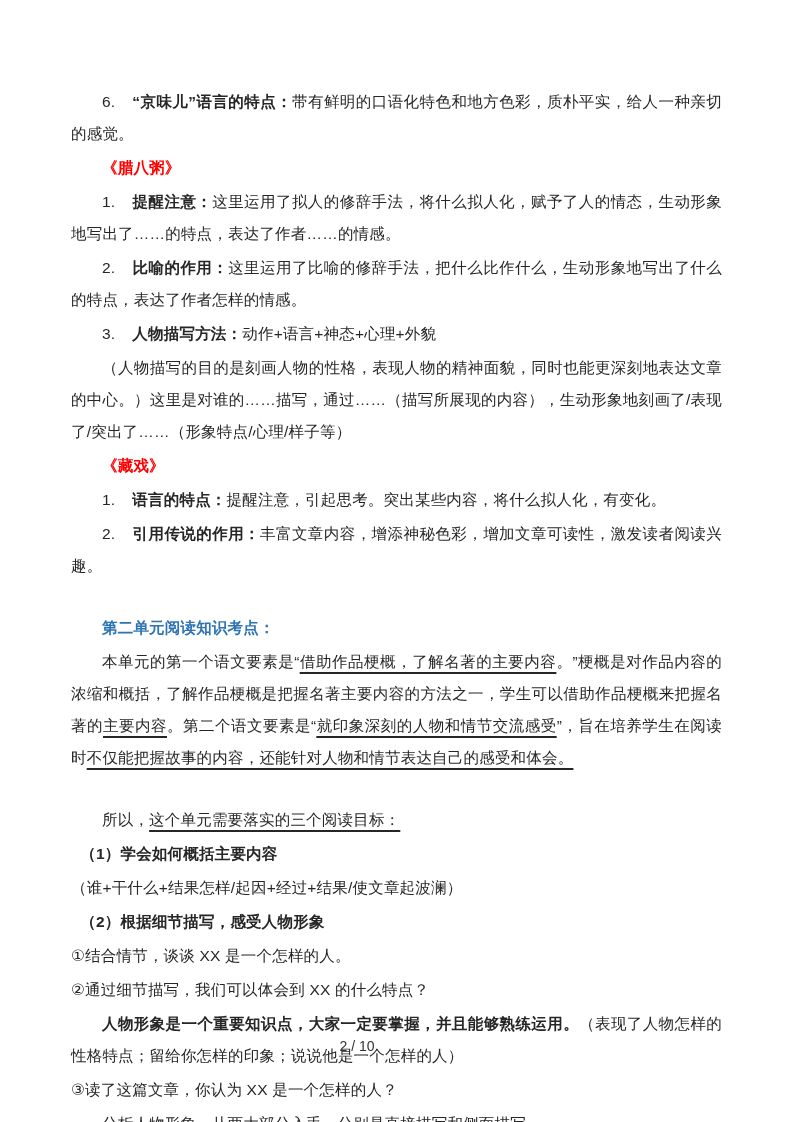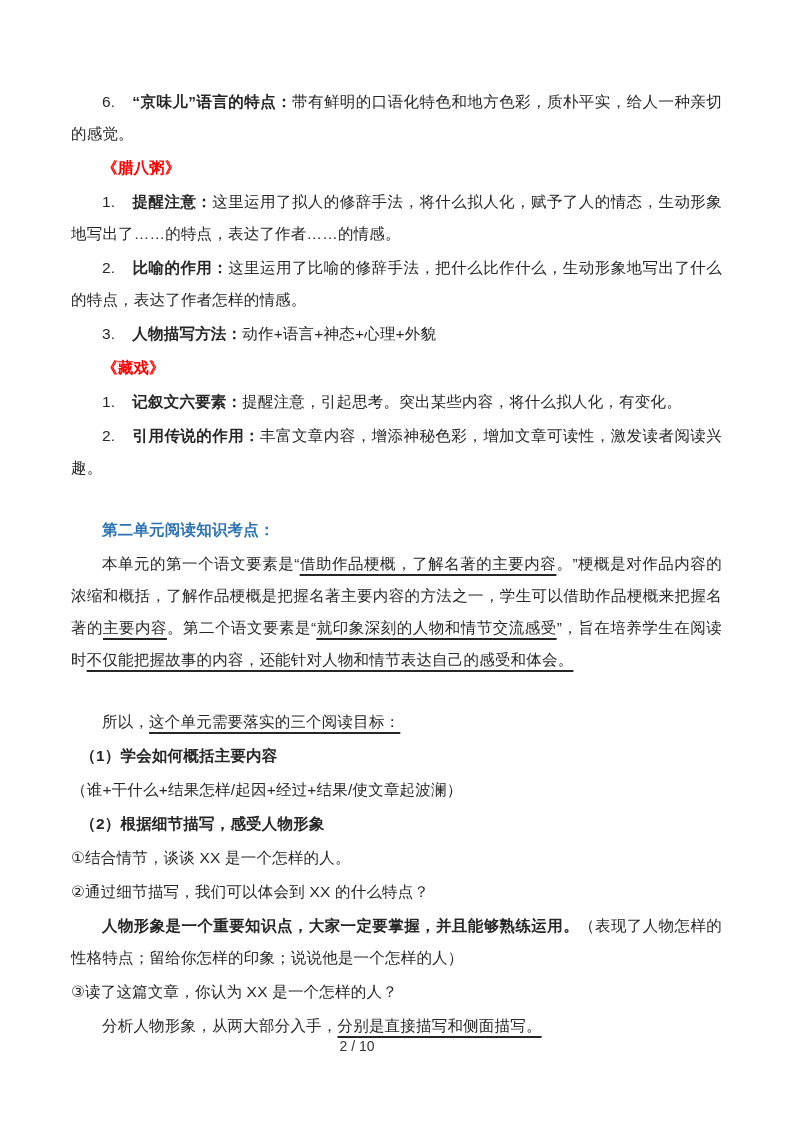--- a/index.html
+++ b/index.html
@@ -59,22 +59,23 @@
 </head>
 <body>
 
 <div class="page">
   <div id="doc-body" class="doc-body">
       <p class="para ind-2"><span class="r-num">6.</span><span class="r-bold">“京味儿”语言的特点：</span><span class="r-plain">带有鲜明的口语化特色和地方色彩，质朴平实，给人一种亲切的感觉。</span></p>
       <p class="para ind-2"><span class="c-red">《腊八粥》</span></p>
       <p class="para ind-2"><span class="r-num">1.</span><span class="r-bold">提醒注意：</span><span class="r-plain">这里运用了拟人的修辞手法，将什么拟人化，赋予了人的情态，生动形象地写出了……的特点，表达了作者……的情感。</span></p>
       <p class="para ind-2"><span class="r-num">2.</span><span class="r-bold">比喻的作用：</span><span class="r-plain">这里运用了比喻的修辞手法，把什么比作什么，生动形象地写出了什么的特点，表达了作者怎样的情感。</span></p>
       <p class="para ind-2"><span class="r-num">3.</span><span class="r-bold">人物描写方法：</span><span class="r-plain">动作+语言+神态+心理+外貌</span></p>
+      <p class="para ind-2"><span class="r-plain">（人物描写的目的是刻画人物的性格，表现人物的精神面貌，同时也能更深刻地表达文章的中心。）这里是对谁的……描写，通过……（描写所展现的内容），生动形象地刻画了/表现了/突出了……（形象特点/心理/样子等）</span></p>
       <p class="para ind-2"><span class="c-red">《藏戏》</span></p>
-      <p class="para ind-2"><span class="r-num">1.</span><span class="r-bold">记叙文六要素：</span><span class="r-plain">提醒注意，引起思考。突出某些内容，将什么拟人化，有变化。</span></p>
+      <p class="para ind-2"><span class="r-num">1.</span><span class="r-bold">语言的特点：</span><span class="r-plain">提醒注意，引起思考。突出某些内容，将什么拟人化，有变化。</span></p>
       <p class="para ind-2"><span class="r-num">2.</span><span class="r-bold">引用传说的作用：</span><span class="r-plain">丰富文章内容，增添神秘色彩，增加文章可读性，激发读者阅读兴趣。</span></p>
       <p class="para ind-2 gap-before"><span class="c-blue">第二单元阅读知识考点：</span></p>
       <p class="para ind-2"><span class="r-plain">本单元的第一个语文要素是“</span><span class="r-boldu">借助作品梗概，了解名著的主要内容</span><span class="r-plain">。”梗概是对作品内容的浓缩和概括，了解作品梗概是把握名著主要内容的方法之一，学生可以借助作品梗概来把握名著的</span><span class="r-boldu">主要内容</span><span class="r-plain">。第二个语文要素是“</span><span class="r-boldu">就印象深刻的人物和情节交流感受</span><span class="r-plain">”，旨在培养学生在阅读时</span><span class="r-boldu">不仅能把握故事的内容，还能针对人物和情节表达自己的感受和体会。</span></p>
       <p class="para ind-2 gap-before"><span class="r-plain">所以，</span><span class="r-boldu">这个单元需要落实的三个阅读目标：</span></p>
       <p class="para ind-1"><span class="r-bold">（1）学会如何概括主要内容</span></p>
       <p class="para ind-0"><span class="r-plain">（谁+干什么+结果怎样/起因+经过+结果/使文章起波澜）</span></p>
       <p class="para ind-1"><span class="r-bold">（2）根据细节描写，感受人物形象</span></p>
       <p class="para ind-0"><span class="r-plain">①结合情节，谈谈 XX 是一个怎样的人。</span></p>
       <p class="para ind-0"><span class="r-plain">②通过细节描写，我们可以体会到 XX 的什么特点？</span></p>
       <p class="para ind-2"><span class="r-bold">人物形象是一个重要知识点，大家一定要掌握，并且能够熟练运用。</span><span class="r-plain">（表现了人物怎样的性格特点；留给你怎样的印象；说说他是一个怎样的人）</span></p>

